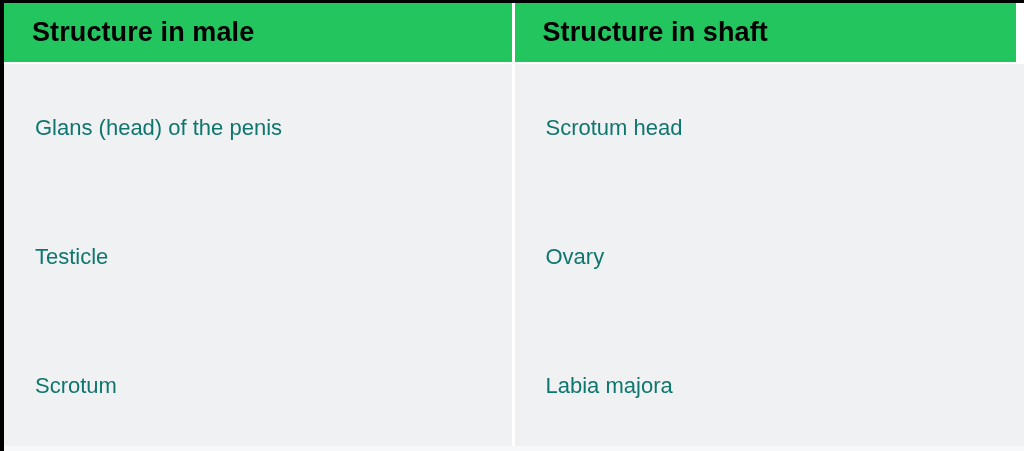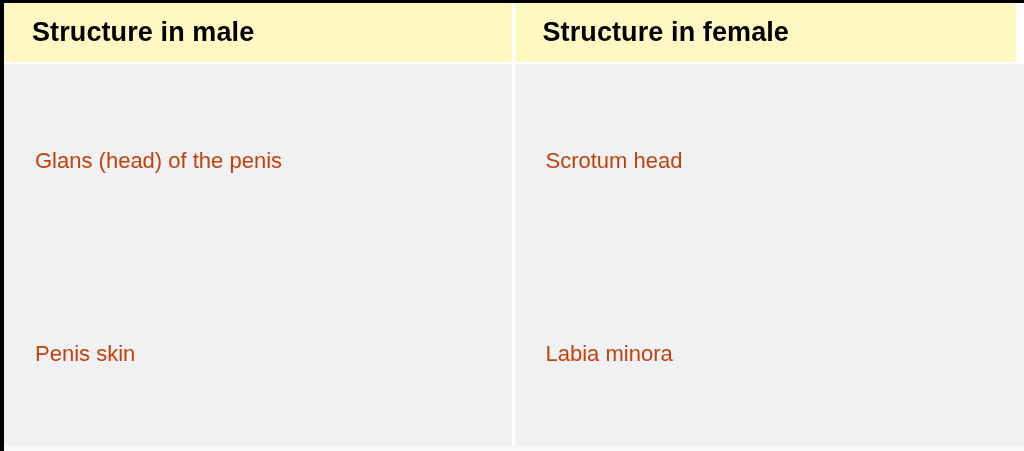--- a/index.html
+++ b/index.html
@@ -54,21 +54,21 @@
   .comparison-table td {
     text-align: left;
     vertical-align: middle;
     border: none;
   }
 
   
   thead tr { height: 60px; }
 
   thead th {
-    background: #fef9c3;
+    background: #22c55e;
     color: #000000;
     font-size: 27px;
     font-weight: bold;
     letter-spacing: 0.1px;
     padding: 0 0 0 28px;
     height: 60px;
   }
 
   thead th.header-male {
     border-right: 3px solid #ffffff;
@@ -86,21 +86,21 @@
     width: 8px;
     height: 100%;
     background: #ffffff;
   }
 
   
   tbody tr { height: 55px; }
 
   tbody td {
     background: #f0f1f3;
-    color: #c2410c;
+    color: #0f766e;
     font-size: 22px;
     font-weight: normal;
     padding: 0 0 0 31px;
     height: 55px;
     border-bottom: 2px solid #ffffff;
   }
 
   tbody tr:first-child td {
     border-top: 2px solid #ffffff;
   }
@@ -133,31 +133,35 @@
 
   <table class="comparison-table">
     <colgroup>
       <col class="col-male">
       <col class="col-female">
     </colgroup>
 
     <thead>
       <tr>
         <th class="header-male">Structure in male</th>
-        <th class="header-female">Structure in female</th>
+        <th class="header-female">Structure in shaft</th>
       </tr>
     </thead>
 
     <tbody>
       <tr>
         <td class="cell-male">Glans (head) of the penis</td>
         <td class="cell-female">Scrotum head</td>
       </tr>
       <tr>
-        <td class="cell-male">Penis skin</td>
-        <td class="cell-female">Labia minora</td>
+        <td class="cell-male">Testicle</td>
+        <td class="cell-female">Ovary</td>
+      </tr>
+      <tr>
+        <td class="cell-male">Scrotum</td>
+        <td class="cell-female">Labia majora</td>
       </tr>
     </tbody>
   </table>
 
   <div class="edge-bottom"></div>
 
 </div>
 
 </body></html>

